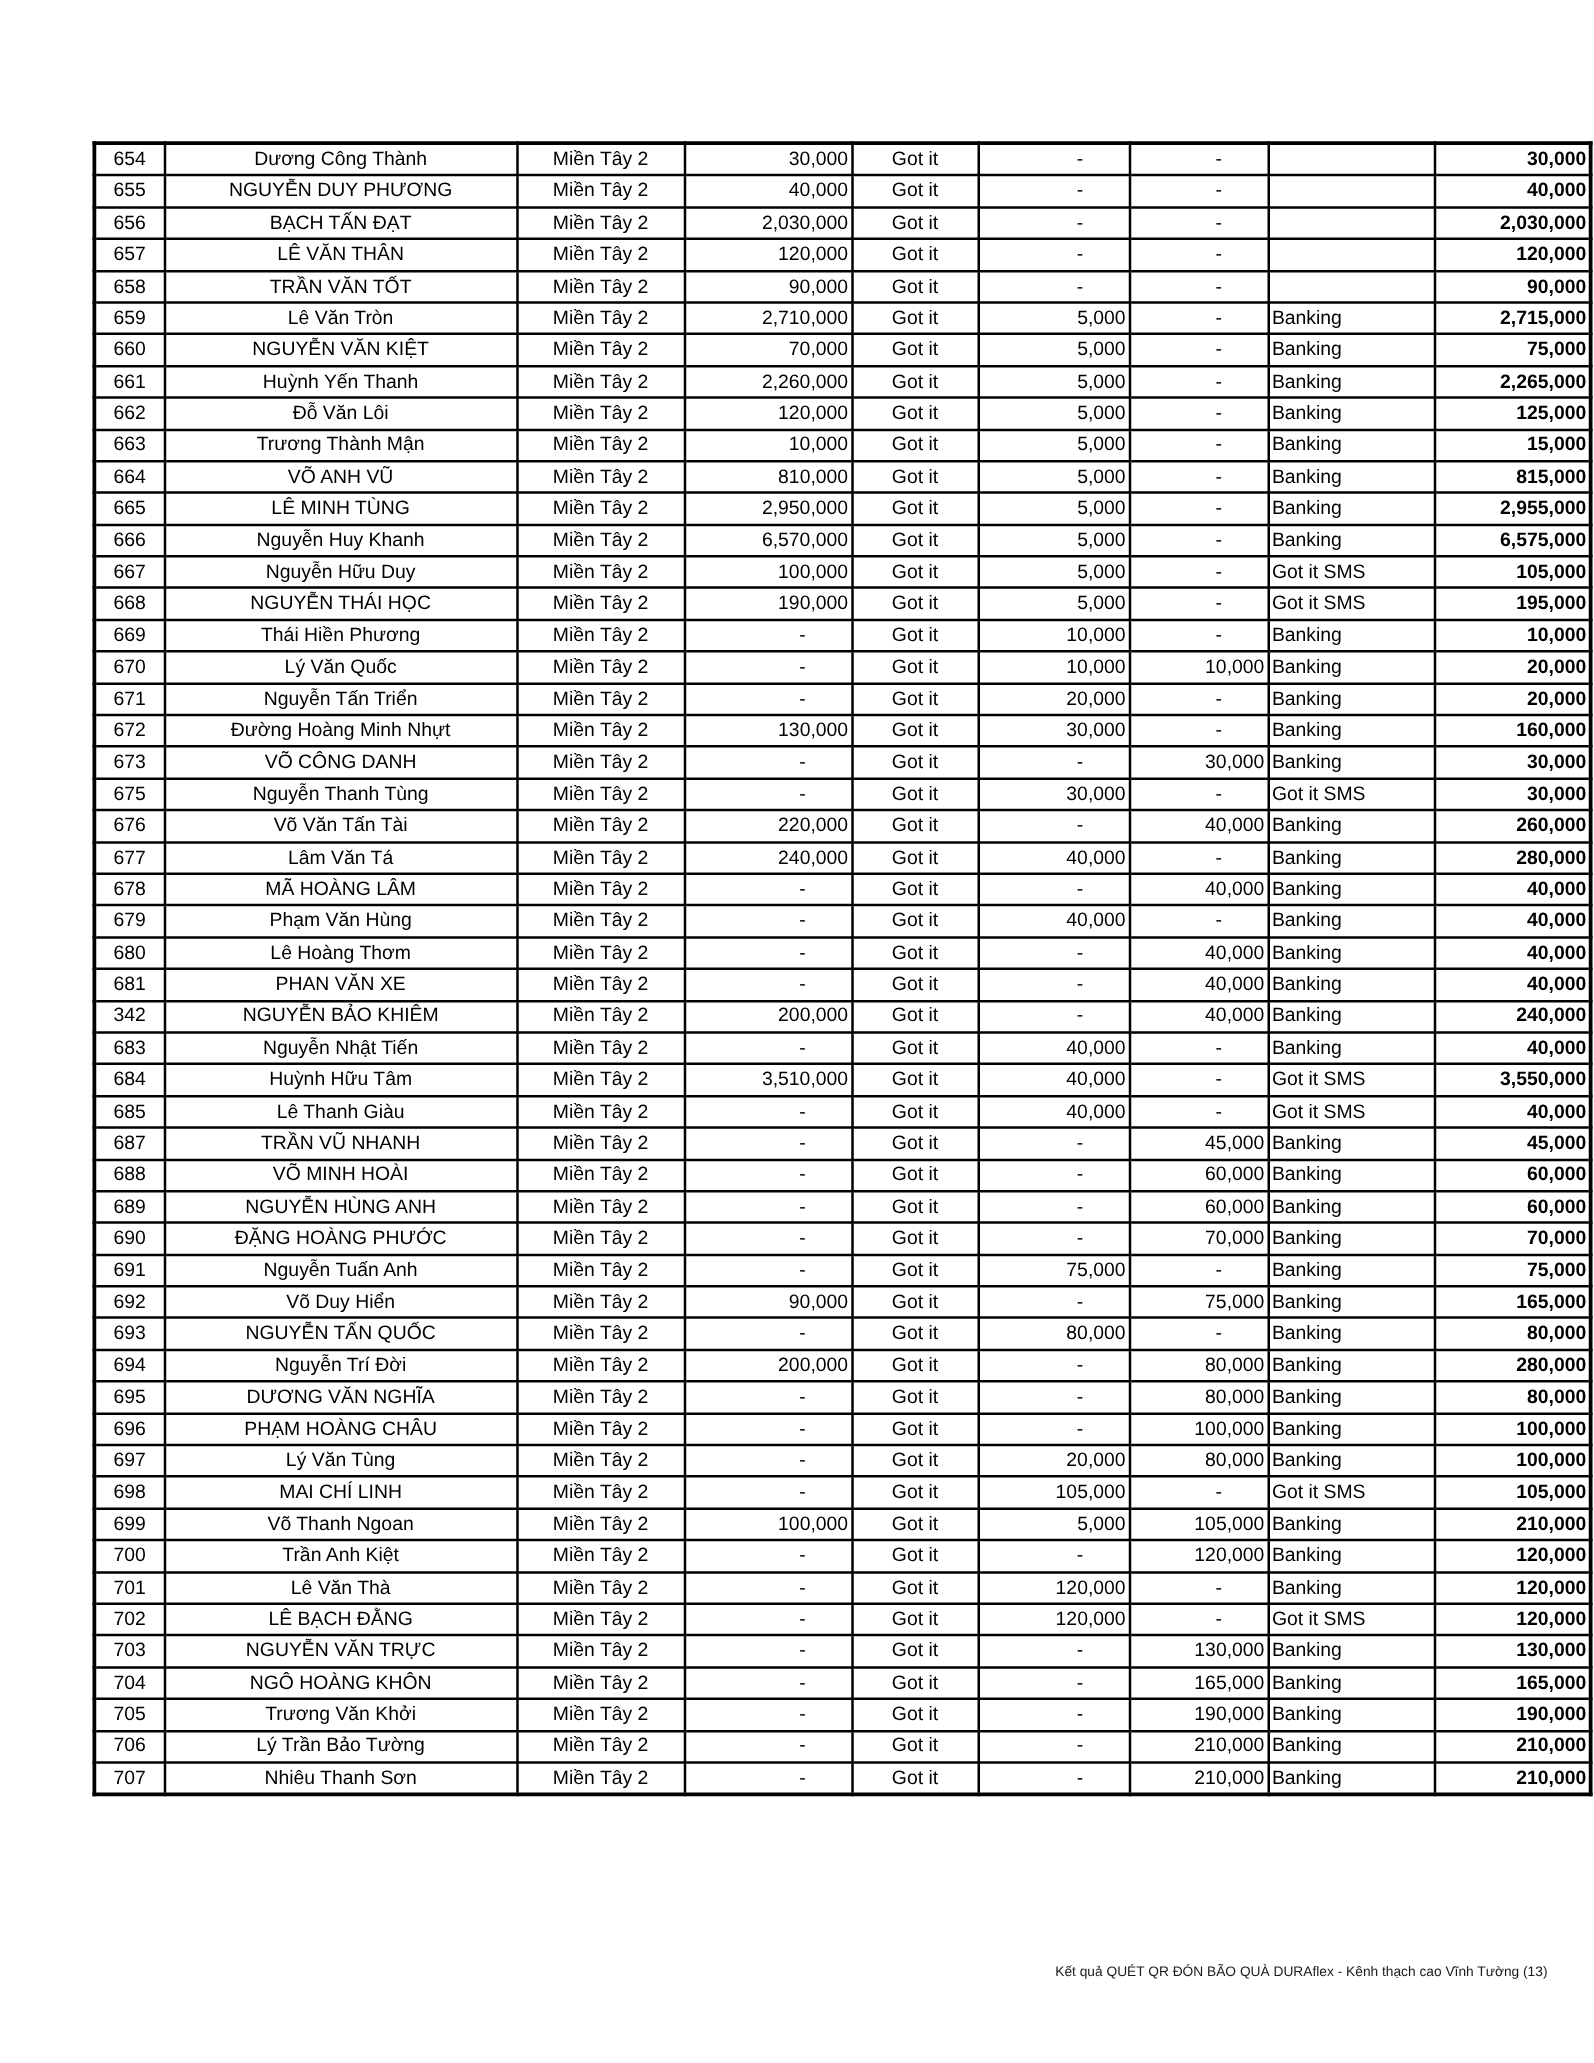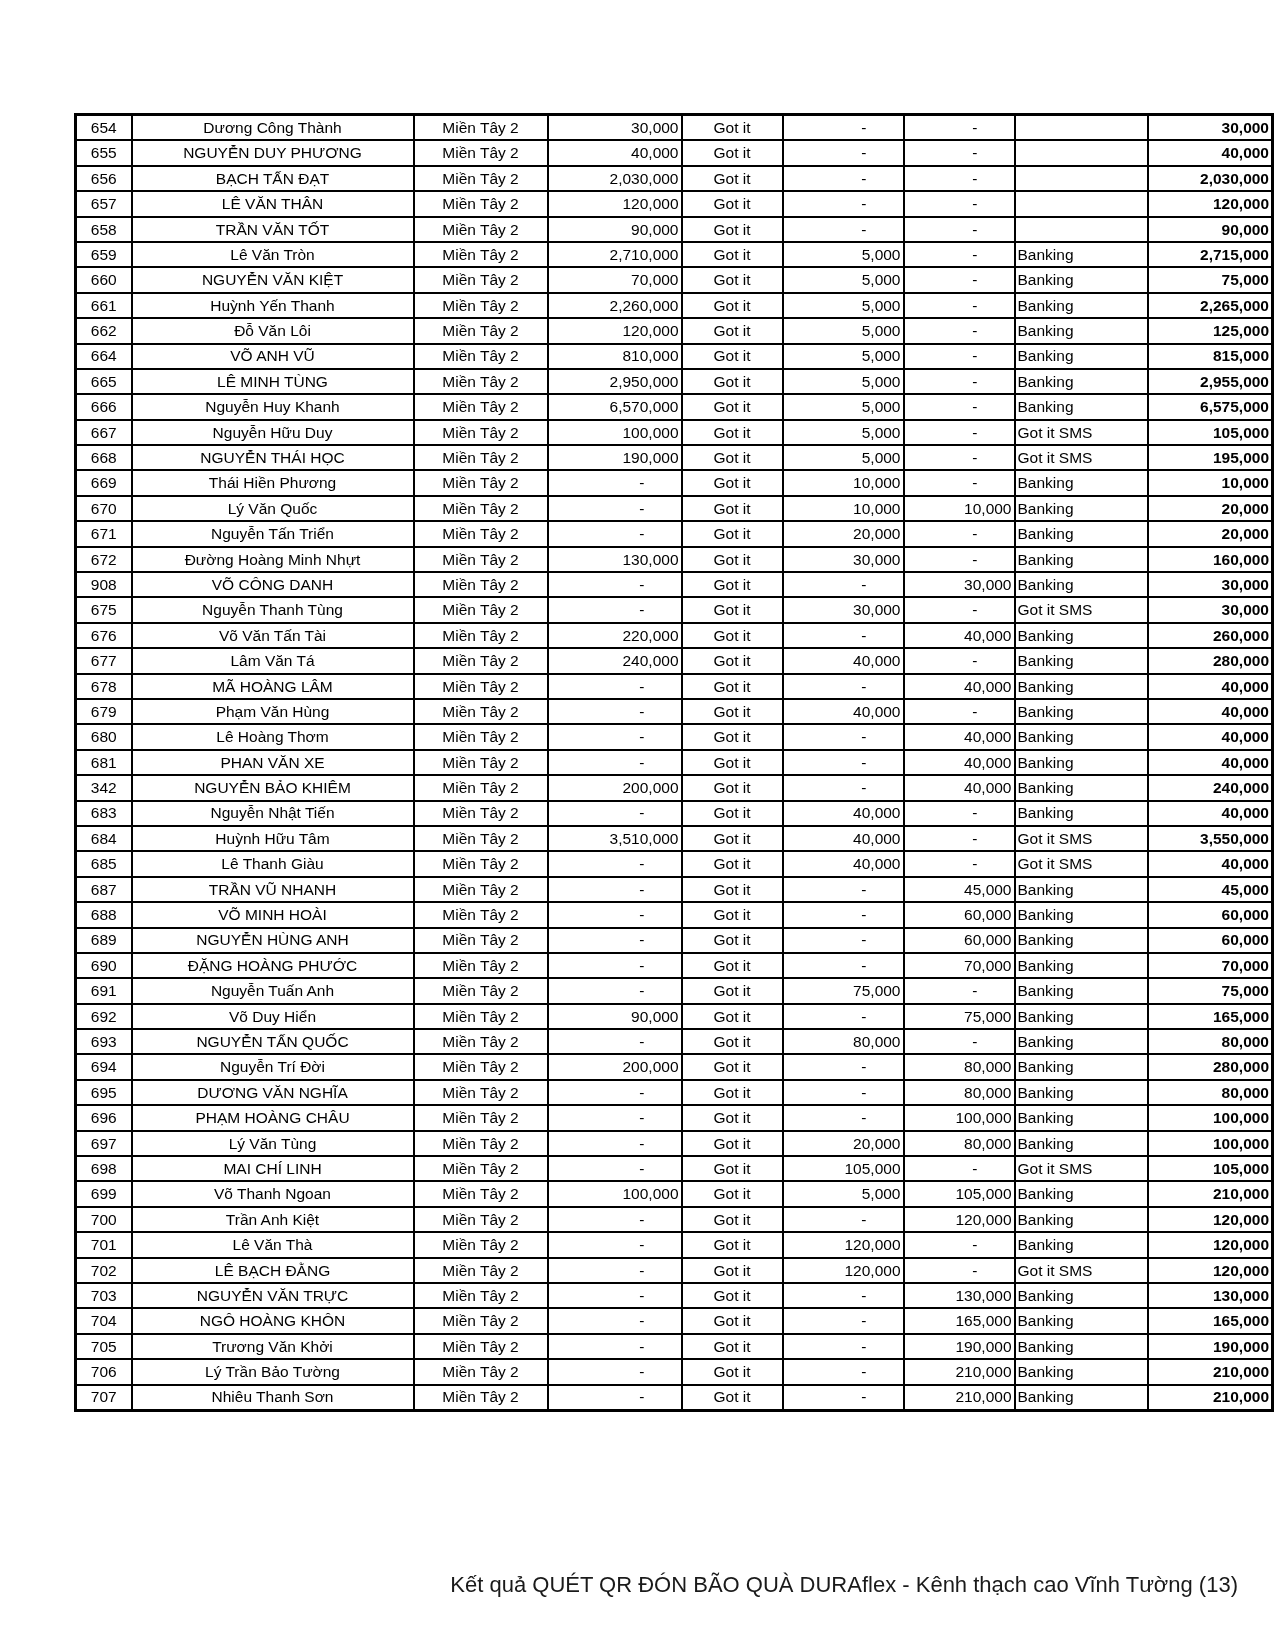--- a/index.html
+++ b/index.html
@@ -24,21 +24,21 @@
     overflow:hidden;white-space:nowrap;
     vertical-align:middle;
   }
   td.cc{text-align:center;}
   td.cn{text-align:right;padding-right:9px;}
   td.cn.dash{padding-right:36px;}
   td.cm{text-align:left;padding-left:10px;margin-left:27px;}
   td.ct{text-align:right;padding-right:9px;font-weight:bold;}
   .page-footer{
     position:absolute;top:1572px;right:37px;
-    font-size:22px;color:#1a1a1a;
+    font-size:11px;color:#1a1a1a;
     white-space:nowrap;
   }
 </style>
 </head>
 <body>
 
 <div class="table-wrap">
   <table class="results">
     <colgroup>
       <col style="width:56px">
@@ -145,20 +145,31 @@
           <td class="cc">Đỗ Văn Lôi</td>
           <td class="cc">Miền Tây 2</td>
           <td class="cn">120,000</td>
           <td class="cc">Got it</td>
           <td class="cn">5,000</td>
           <td class="cn dash">-</td>
           <td class="cm">Banking</td>
           <td class="ct">125,000</td>
         </tr>
         <tr>
+          <td class="cc">663</td>
+          <td class="cc">Trương Thành Mận</td>
+          <td class="cc">Miền Tây 2</td>
+          <td class="cn">10,000</td>
+          <td class="cc">Got it</td>
+          <td class="cn">5,000</td>
+          <td class="cn dash">-</td>
+          <td class="cm">Banking</td>
+          <td class="ct">15,000</td>
+        </tr>
+        <tr>
           <td class="cc">664</td>
           <td class="cc">VÕ ANH VŨ</td>
           <td class="cc">Miền Tây 2</td>
           <td class="cn">810,000</td>
           <td class="cc">Got it</td>
           <td class="cn">5,000</td>
           <td class="cn dash">-</td>
           <td class="cm">Banking</td>
           <td class="ct">815,000</td>
         </tr>
@@ -244,21 +255,21 @@
           <td class="cc">Đường Hoàng Minh Nhựt</td>
           <td class="cc">Miền Tây 2</td>
           <td class="cn">130,000</td>
           <td class="cc">Got it</td>
           <td class="cn">30,000</td>
           <td class="cn dash">-</td>
           <td class="cm">Banking</td>
           <td class="ct">160,000</td>
         </tr>
         <tr>
-          <td class="cc">908</td>
+          <td class="cc">673</td>
           <td class="cc">VÕ CÔNG DANH</td>
           <td class="cc">Miền Tây 2</td>
           <td class="cn dash">-</td>
           <td class="cc">Got it</td>
           <td class="cn dash">-</td>
           <td class="cn">30,000</td>
           <td class="cm">Banking</td>
           <td class="ct">30,000</td>
         </tr>
         <tr>

